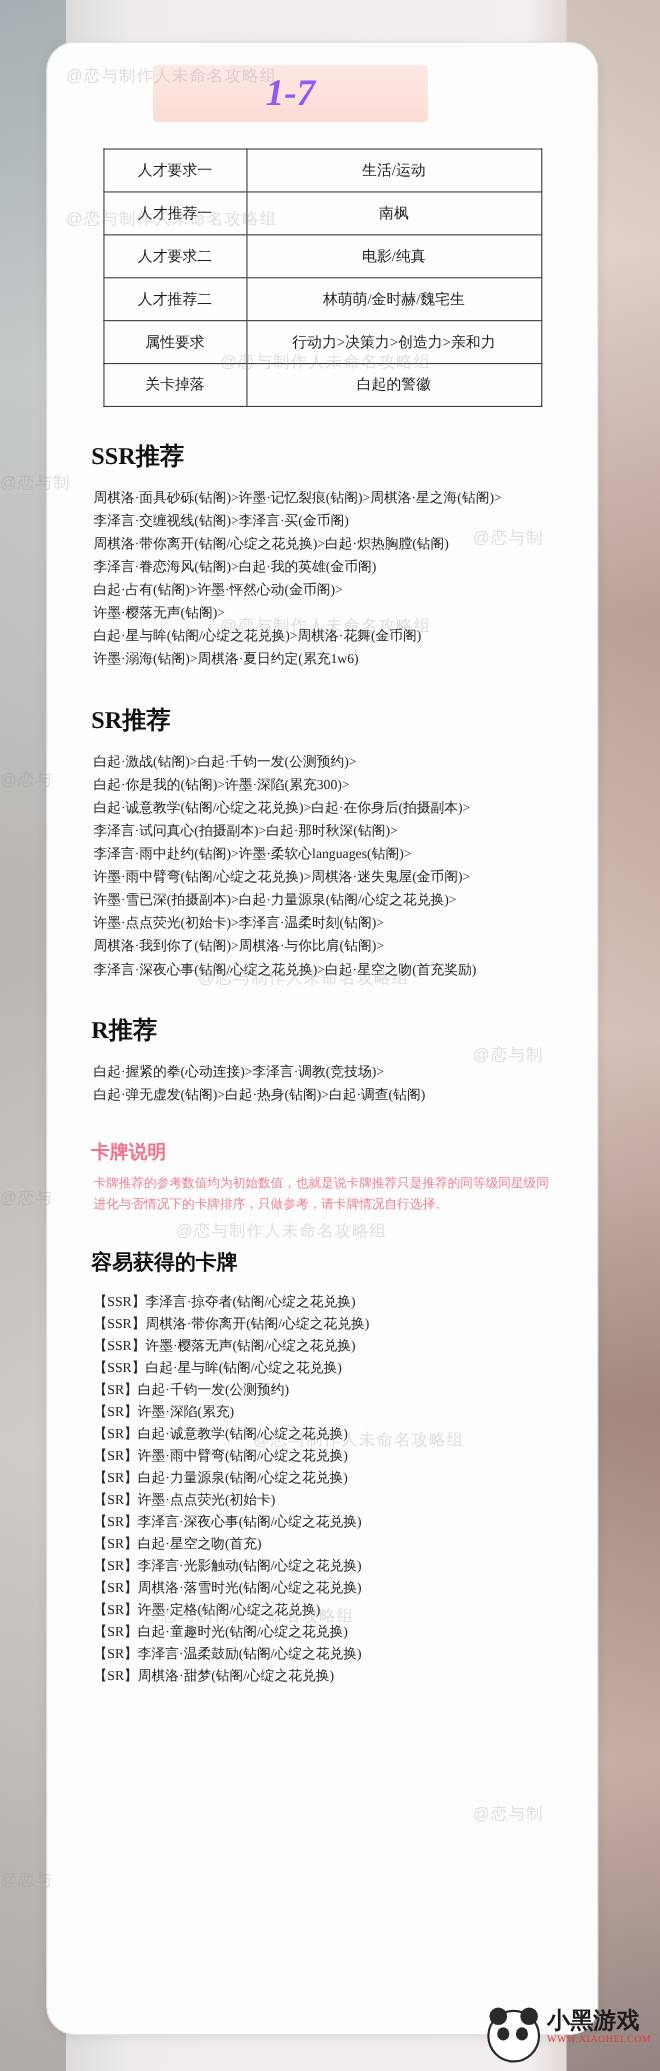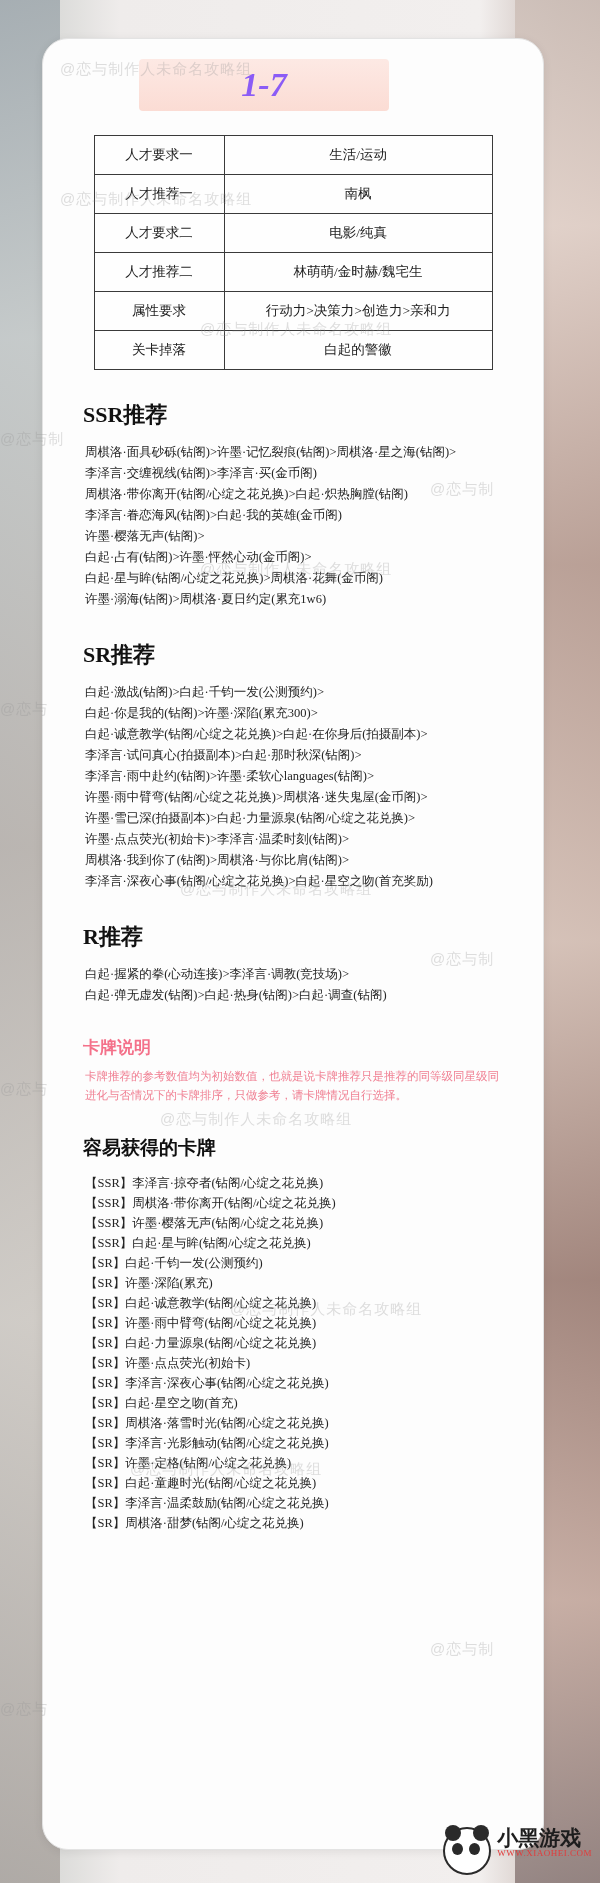--- a/index.html
+++ b/index.html
@@ -276,22 +276,22 @@
         </tbody>
     </table>
 
     <div id="sections">
         <h2 class="sec">SSR推荐</h2>
         <ul class="rows">
           <li>周棋洛·面具砂砾(钻阁)&gt;许墨·记忆裂痕(钻阁)&gt;周棋洛·星之海(钻阁)&gt;</li>
           <li>李泽言·交缠视线(钻阁)&gt;李泽言·买(金币阁)</li>
           <li>周棋洛·带你离开(钻阁/心绽之花兑换)&gt;白起·炽热胸膛(钻阁)</li>
           <li>李泽言·眷恋海风(钻阁)&gt;白起·我的英雄(金币阁)</li>
+          <li>白起·占有(钻阁)&gt;许墨·怦然心动(金币阁)&gt;</li>
           <li>许墨·樱落无声(钻阁)&gt;</li>
-          <li>白起·占有(钻阁)&gt;许墨·怦然心动(金币阁)&gt;</li>
           <li>白起·星与眸(钻阁/心绽之花兑换)&gt;周棋洛·花舞(金币阁)</li>
           <li>许墨·溺海(钻阁)&gt;周棋洛·夏日约定(累充1w6)</li>
         </ul>
         <h2 class="sec">SR推荐</h2>
         <ul class="rows">
           <li>白起·激战(钻阁)&gt;白起·千钧一发(公测预约)&gt;</li>
           <li>白起·你是我的(钻阁)&gt;许墨·深陷(累充300)&gt;</li>
           <li>白起·诚意教学(钻阁/心绽之花兑换)&gt;白起·在你身后(拍摄副本)&gt;</li>
           <li>李泽言·试问真心(拍摄副本)&gt;白起·那时秋深(钻阁)&gt;</li>
           <li>李泽言·雨中赴约(钻阁)&gt;许墨·柔软心languages(钻阁)&gt;</li>
@@ -318,22 +318,22 @@
         <li>【SSR】许墨·樱落无声(钻阁/心绽之花兑换)</li>
         <li>【SSR】白起·星与眸(钻阁/心绽之花兑换)</li>
         <li>【SR】白起·千钧一发(公测预约)</li>
         <li>【SR】许墨·深陷(累充)</li>
         <li>【SR】白起·诚意教学(钻阁/心绽之花兑换)</li>
         <li>【SR】许墨·雨中臂弯(钻阁/心绽之花兑换)</li>
         <li>【SR】白起·力量源泉(钻阁/心绽之花兑换)</li>
         <li>【SR】许墨·点点荧光(初始卡)</li>
         <li>【SR】李泽言·深夜心事(钻阁/心绽之花兑换)</li>
         <li>【SR】白起·星空之吻(首充)</li>
+        <li>【SR】李泽言·光影触动(钻阁/心绽之花兑换)</li>
         <li>【SR】周棋洛·落雪时光(钻阁/心绽之花兑换)</li>
-        <li>【SR】李泽言·光影触动(钻阁/心绽之花兑换)</li>
         <li>【SR】许墨·定格(钻阁/心绽之花兑换)</li>
         <li>【SR】白起·童趣时光(钻阁/心绽之花兑换)</li>
         <li>【SR】李泽言·温柔鼓励(钻阁/心绽之花兑换)</li>
         <li>【SR】周棋洛·甜梦(钻阁/心绽之花兑换)</li>
       </ul>
 
   </div>
 </div>
 
 <div class="logo">

